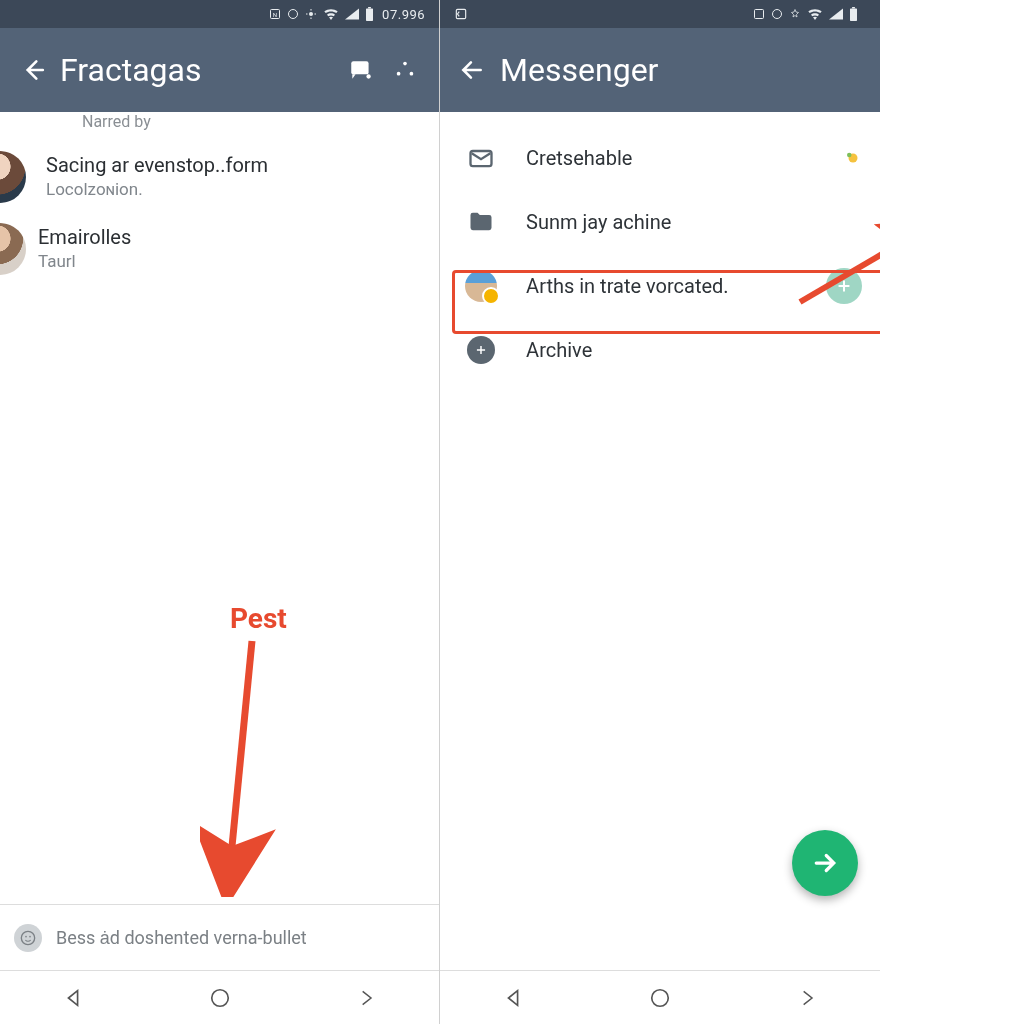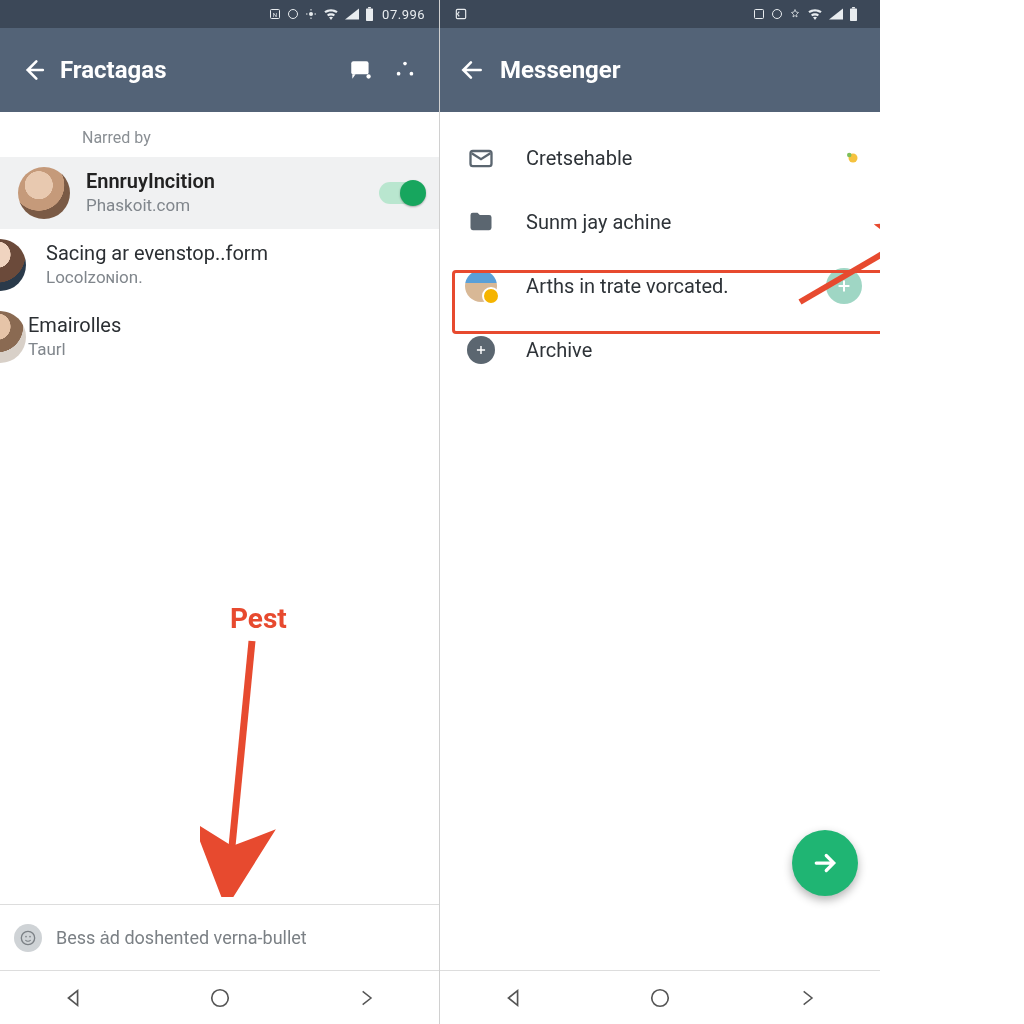--- a/index.html
+++ b/index.html
@@ -8,25 +8,25 @@
   .phone{position:relative;height:1024px;display:flex;flex-direction:column;background:#fff}
   .phone.left{width:512px;border-right:1px solid #d0d0d0}
   .phone.right{width:512px}
   
   .statusbar{height:28px;background:#3c4858;display:flex;align-items:center;justify-content:flex-end;padding:0 14px;color:#e8ecef;font-size:13px;letter-spacing:.5px}
   .statusbar .sicons{display:flex;align-items:center;gap:6px;margin-right:8px}
   .sicons svg{display:block}
   
   .appbar{height:84px;background:#536377;display:flex;align-items:center;padding:0 14px;color:#fff;flex:none}
   .appbar .back{width:36px;height:36px;display:flex;align-items:center;justify-content:center;margin-right:10px}
-  .appbar .title{font-size:24px;font-weight:700;flex:1}
+  .appbar .title{font-size:32px;font-weight:400;flex:1}
   .appbar .act{width:40px;height:40px;display:flex;align-items:center;justify-content:center;margin-left:4px}
   
   .content{flex:1;position:relative;overflow:hidden}
-  .sectionlabel{padding:16px 0 10px 82px;color:#8a8f94;font-size:16px}
+  .sectionlabel{padding:0 0 10px 82px;color:#8a8f94;font-size:16px}
   .row{display:flex;align-items:center;padding:8px 16px 8px 18px;min-height:72px}
   .row.sel{background:#f0f1f2}
   .avatar{width:52px;height:52px;border-radius:50%;margin-right:16px;flex:none;background-size:cover;background-position:center}
   .avcrop{width:28px;overflow:hidden;border-radius:0 26px 26px 0}
   .avcrop .avatar{margin-left:-26px}
   .rowtext{flex:1;min-width:0}
   .rowtext .t1{font-size:20px;color:#2b2f33;line-height:1.25}
   .rowtext .t1.bold{font-weight:600;color:#222}
   .rowtext .t2{font-size:17px;color:#80868c;line-height:1.3}
   .switch{width:44px;height:22px;border-radius:11px;background:#b9e6cf;position:relative;flex:none}
@@ -102,44 +102,36 @@
             <circle cx="12" cy="5" r="2"></circle>
             <circle cx="5" cy="16" r="2"></circle>
             <circle cx="19" cy="16" r="2"></circle>
           </svg>
       </div>
     </div>
 
     <div class="content">
       <div class="sectionlabel">Narred by</div>
 
-      <div class="row sel">
-        <div class="avatar" style="background:radial-gradient(circle at 40% 35%, #e8c9b0 30%, #c59a7a 31% 55%, #7a5a45 56%)"></div>
-        <div class="rowtext">
-          <div class="t1 bold">EnnruyIncition</div>
-          <div class="t2">Phaskoit.com</div>
-        </div>
-        <div class="switch"></div>
-      </div>
 
       <div class="row" style="padding-left:0">
         <div class="avcrop">
           <div class="avatar" style="background:radial-gradient(circle at 45% 30%, #f0d4c0 28%, #6b4a3a 29% 60%, #2a3a4a 61%)"></div>
         </div>
         <div class="rowtext" style="margin-left:18px">
           <div class="t1">Sacing ar evenstop..form</div>
           <div class="t2">Locolzoɴion.</div>
         </div>
       </div>
 
       <div class="row" style="padding-left:0">
         <div class="avcrop">
           <div class="avatar" style="background:radial-gradient(circle at 45% 30%, #e6c4a8 28%, #8a6a52 29% 55%, #d8d0c8 56%)"></div>
         </div>
-        <div class="rowtext" style="">
+        <div class="rowtext" style="margin-left:10px">
           <div class="t1">Emairolles</div>
           <div class="t2">Taurl</div>
         </div>
       </div>
 
       <div class="ann redtext" style="left:230px;top:490px">Pest</div>
       <svg class="ann" style="left:200px;top:525px" width="80" height="260" viewBox="0 0 80 260">
         <defs>
             <marker id="ah1" markerWidth="12" markerHeight="12" refX="6" refY="6" orient="auto">
               <path d="M0 0L12 6L0 12L3 6z" fill="#e74a2f"></path>

